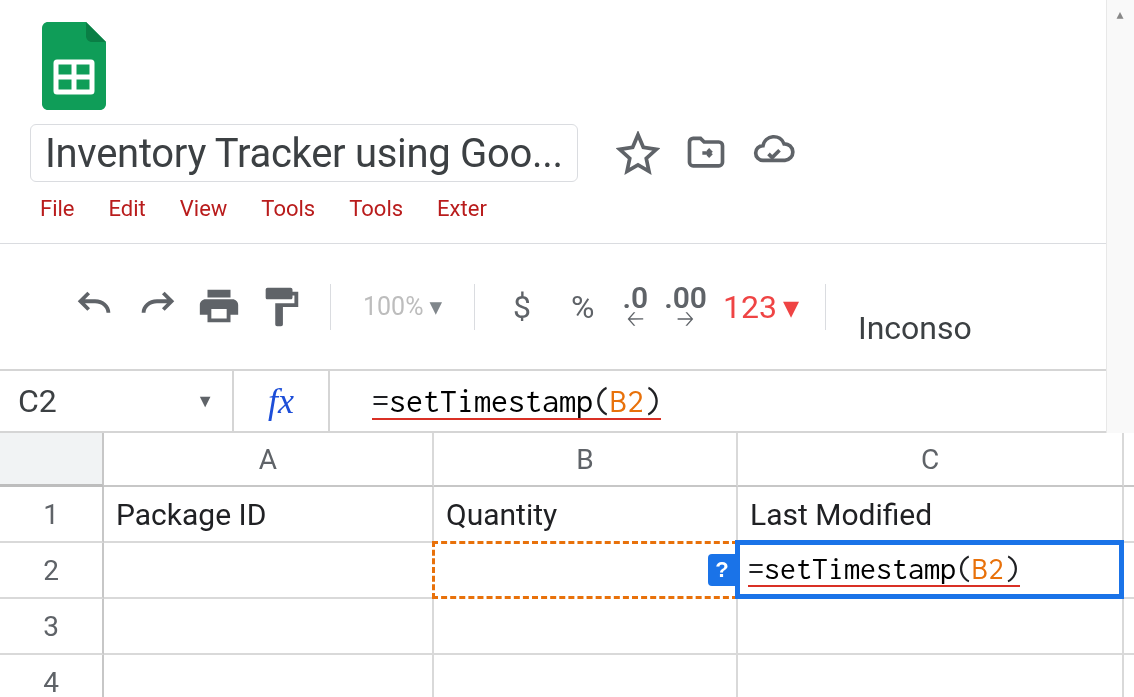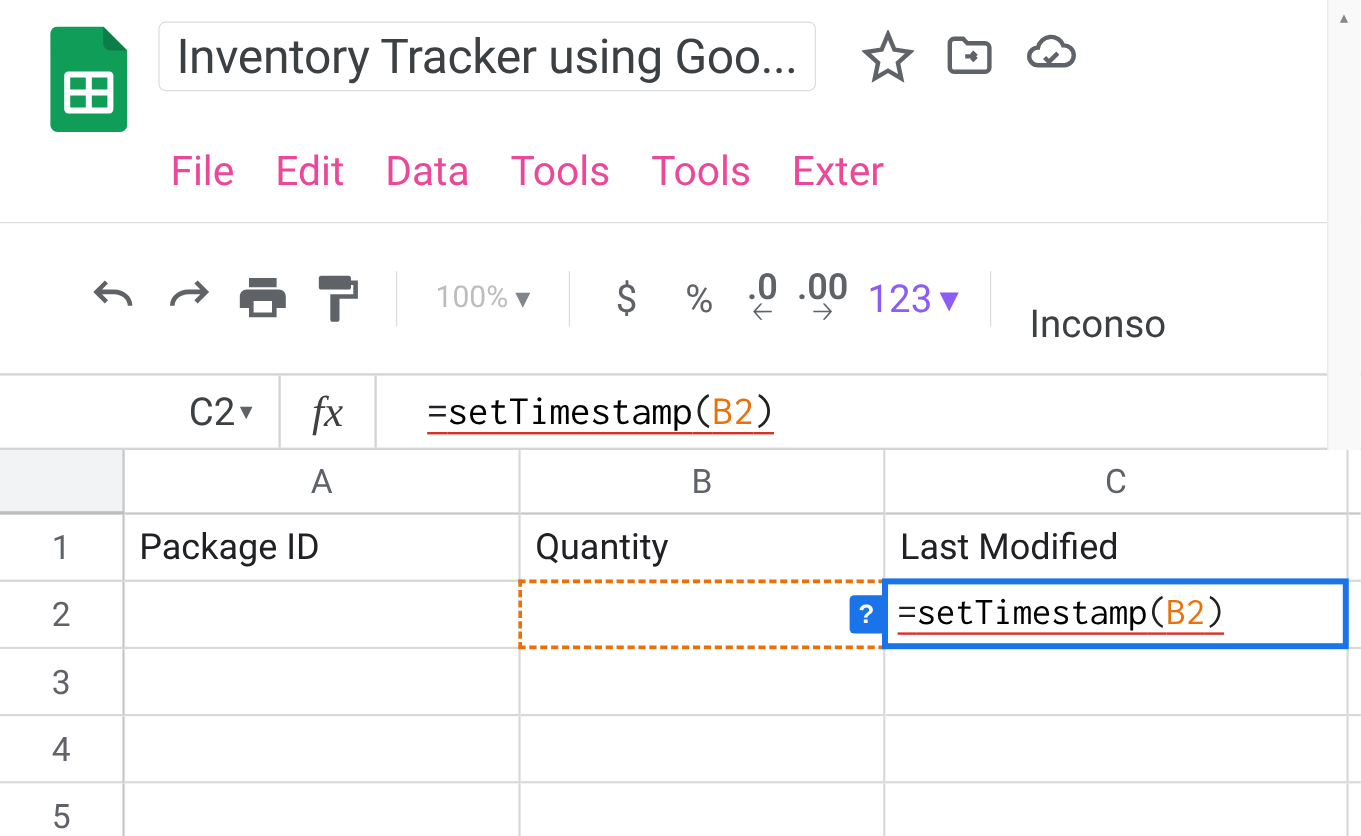--- a/index.html
+++ b/index.html
@@ -12,20 +12,21 @@
       height: 697px;
       position: relative;
     }
     
     
     .header {
       display: flex;
       align-items: flex-start;
       padding: 18px 8px 4px 30px;
       gap: 14px;
+      flex-direction: column;
     }
     .logo {
       width: 88px;
       height: 88px;
       flex-shrink: 0;
       position: relative;
       margin-top: 4px;
     }
     .logo svg { width: 100%; height: 100%; display:block; }
     .title-area {
@@ -62,25 +63,24 @@
     }
     .title-icons .ticon { width:44px; height:44px; color:#5f6368; display:flex; align-items:center; justify-content:center;}
 
     .menu-bar {
       display: flex;
       gap: 34px;
       padding-left: 10px;
       padding-top: 4px;
     }
     .menu-item {
-      font-size: 34px;
-      color: #ec4899;
+      font-size: 22px;
+      color: #b91c1c;
       cursor: pointer;
       white-space: nowrap;
-      margin-top: 33px;
     }
     
     .divider {
       height: 1px;
       background: #dadce0;
       margin-top: 18px;
     }
     
     
     .toolbar {
@@ -93,51 +93,51 @@
     }
     .tool-btn { width: 46px; height: 46px; display: flex; align-items: center; justify-content: center; cursor: pointer; }
     .tool-btn svg { width: 100%; height: 100%; }
     .vsep { width: 1px; height: 46px; background: #dadce0; margin: 0 10px; }
     .zoom-box { display: flex; align-items: center; gap: 6px; color: #bdbdbd; font-size: 25px; padding: 0 6px; cursor:pointer; }
     .zoom-box .chev { color:#80868b; }
     .fmt { font-size: 32px; color: #5f6368; padding: 0 12px; cursor: pointer; }
     .dec-btn { display:flex; flex-direction:column; align-items:center; line-height:0.8; cursor:pointer; color:#5f6368}
     .dec-btn .top { font-size:30px; font-weight:600;}
     .dec-btn .arr { font-size:22px; }
-    .numfmt { display:flex; align-items:center; gap:6px; font-size:32px; color:#8b5cf6; cursor:pointer;}
+    .numfmt { display:flex; align-items:center; gap:6px; font-size:32px; color:#ef4444; cursor:pointer;}
     .fontname { font-size: 32px; color:#3c4043; padding-left: 6px; margin-top: 43px;}
 
     
     .formula-bar {
       display: flex;
       align-items: stretch;
       border-top: 2px solid #d5d5d5;
       border-bottom: 2px solid #d5d5d5;
       height: 64px;
     }
     .name-box {
       width: 234px;
       display: flex;
       align-items: center;
-      justify-content: flex-end;
+      justify-content: space-between;
       padding: 0 18px;
       font-size: 32px;
       color: #3c4043;
       border-right: 2px solid #d5d5d5;
     }
     .name-box .chev2 { color:#5f6368; font-size:18px; }
     .fx-label {
-      width: 80px;
+      width: 96px;
       display: flex;
       align-items: center;
       justify-content: center;
       font-family: Georgia, 'Times New Roman', serif;
       font-style: italic;
       font-size: 36px;
-      color: #404040;
+      color: #1d4ed8;
       border-right: 2px solid #d5d5d5;
     }
     .formula-input {
       flex: 1;
       display: flex;
       align-items: center;
       padding-left: 42px;
       font-family: 'Inconsolata', 'Courier New', monospace;
       font-size: 34px;
       color: #202124;
@@ -254,21 +254,21 @@
           <svg viewBox="0 0 24 24" fill="none" stroke="currentColor" stroke-width="2">
               <path d="M6 16a4 4 0 010-8 6 6 0 0111.5-1A4.5 4.5 0 0118 16H6z"></path>
               <path d="M9 12.5l2 2 4-4"></path>
             </svg>
         </div>
       </div>
     </div>
     <div class="menu-bar">
       <div class="menu-item">File</div>
       <div class="menu-item">Edit</div>
-      <div class="menu-item">Data</div>
+      <div class="menu-item">View</div>
       <div class="menu-item">Tools</div>
       <div class="menu-item">Tools</div>
       <div class="menu-item">Exter</div>
     </div>
   </div>
 </div>
 
 <div class="divider"></div>
 
 <div class="toolbar">

